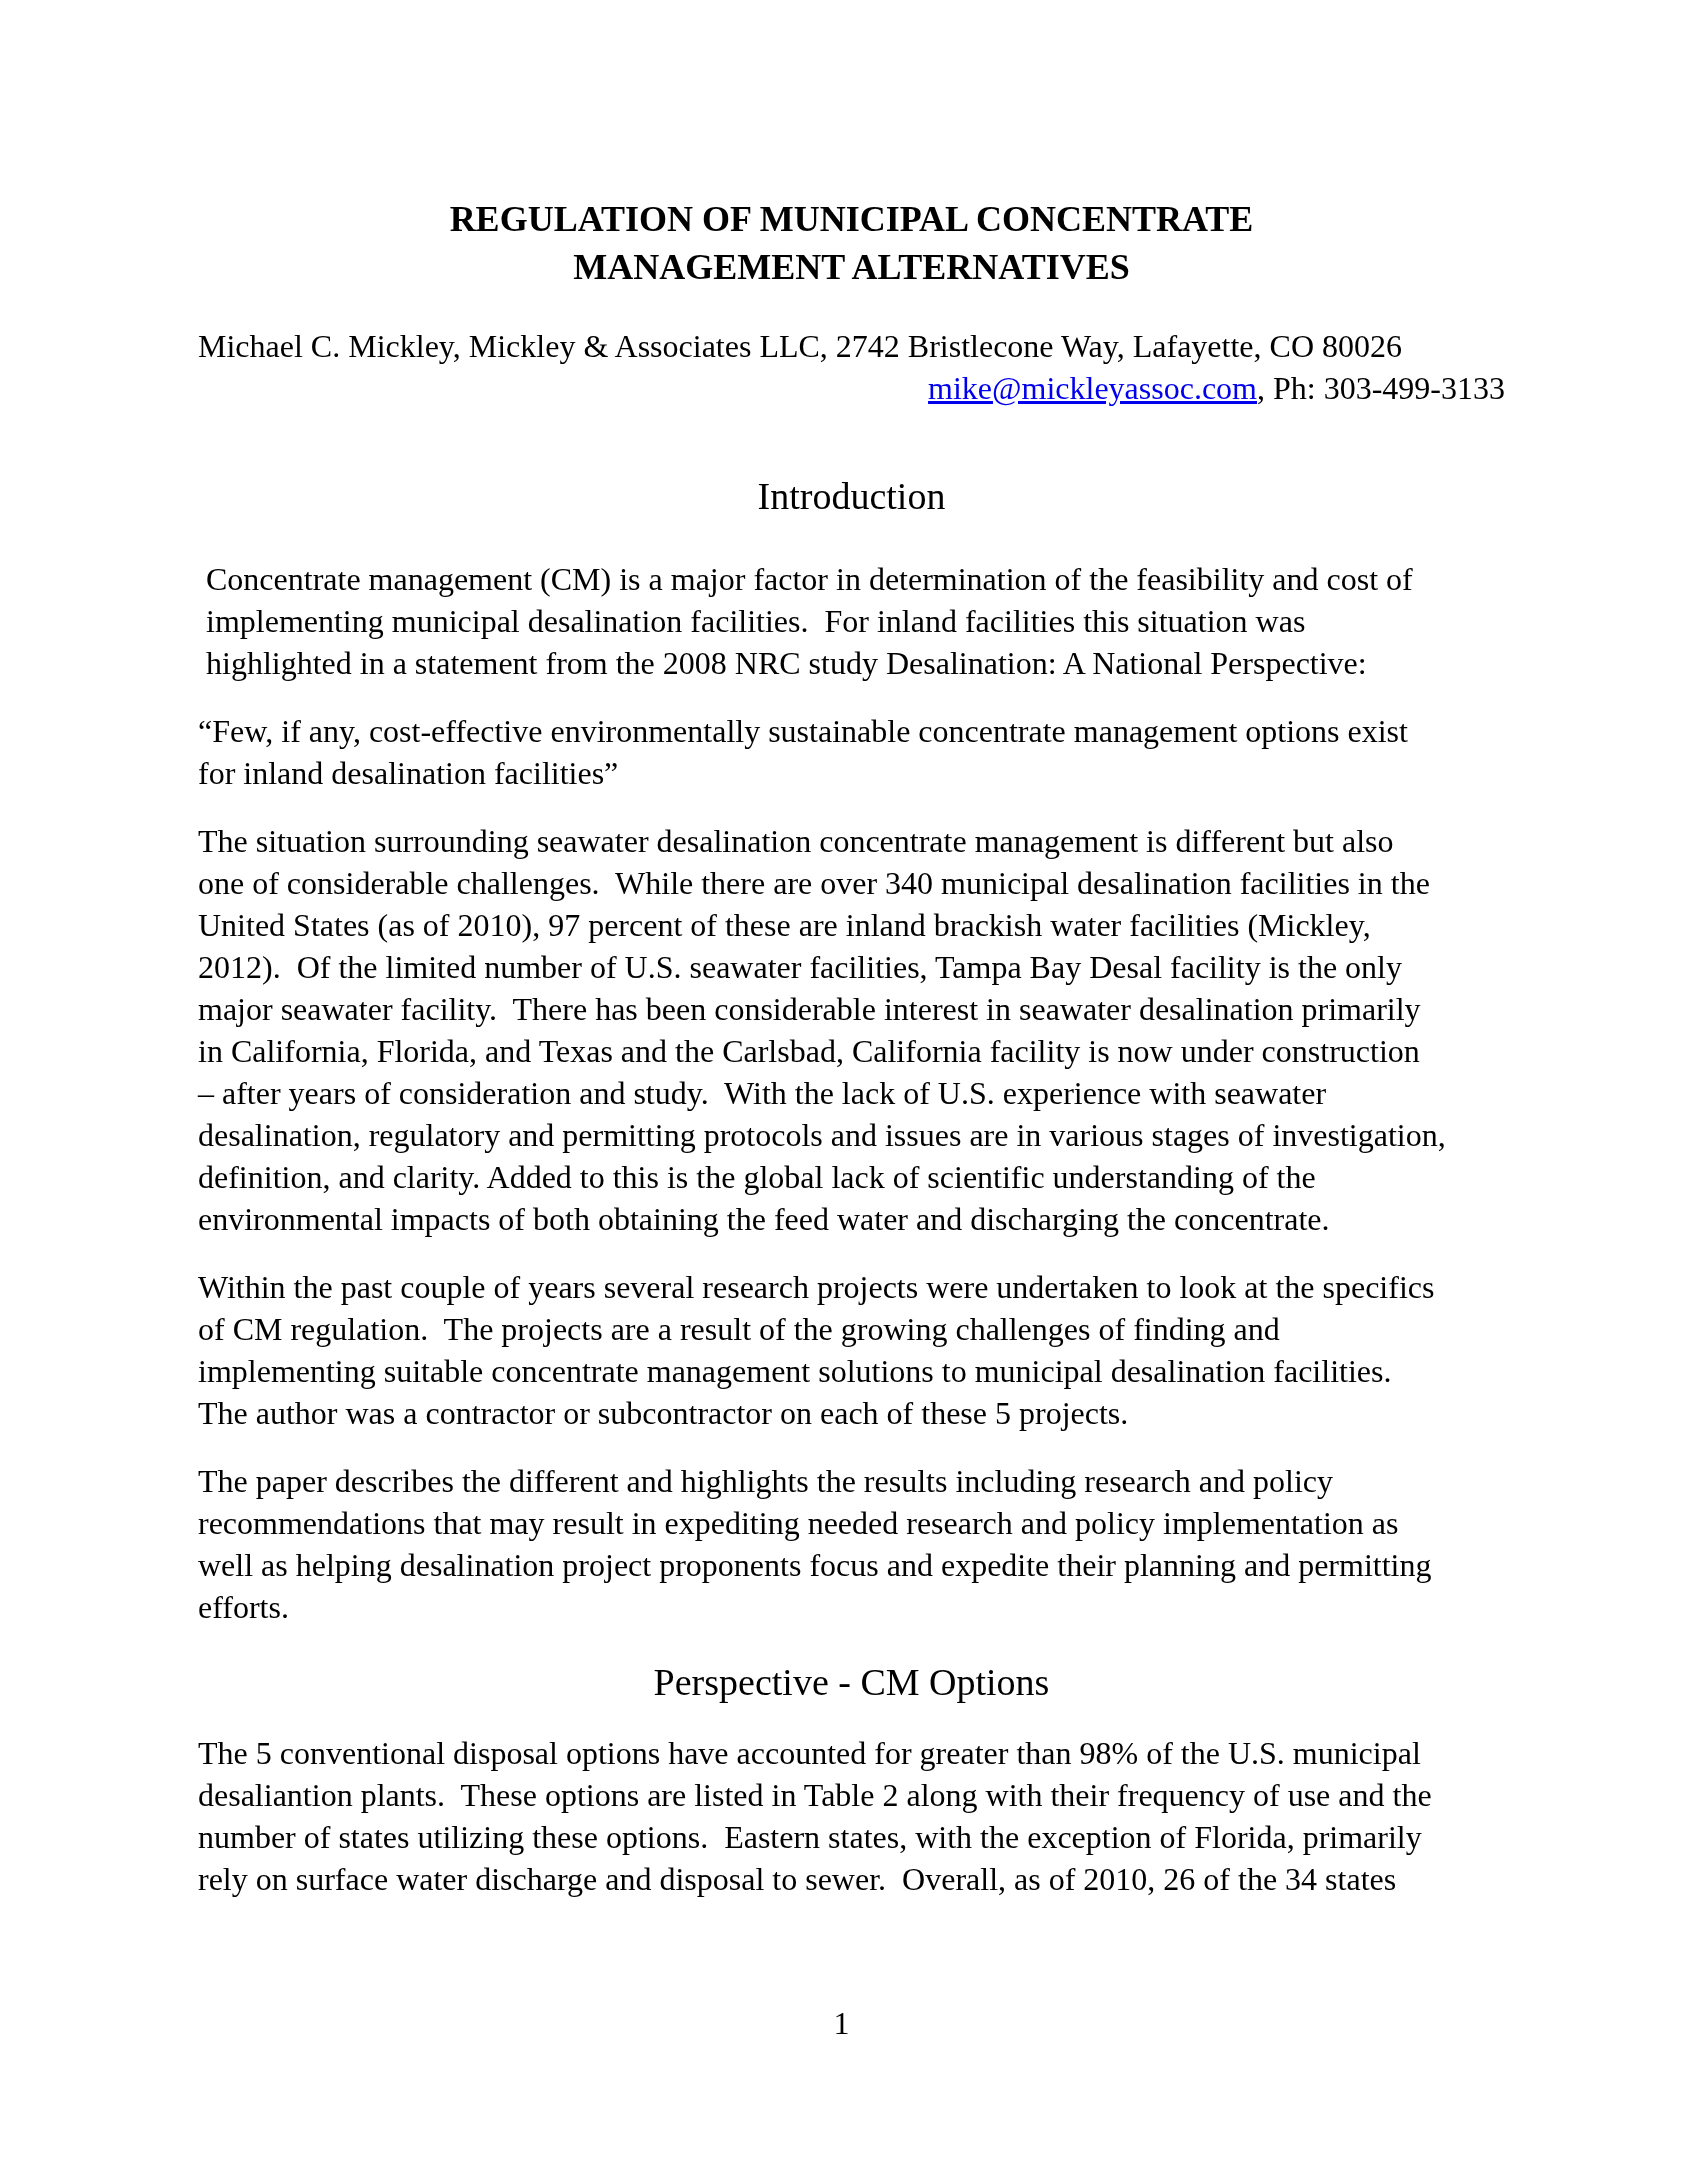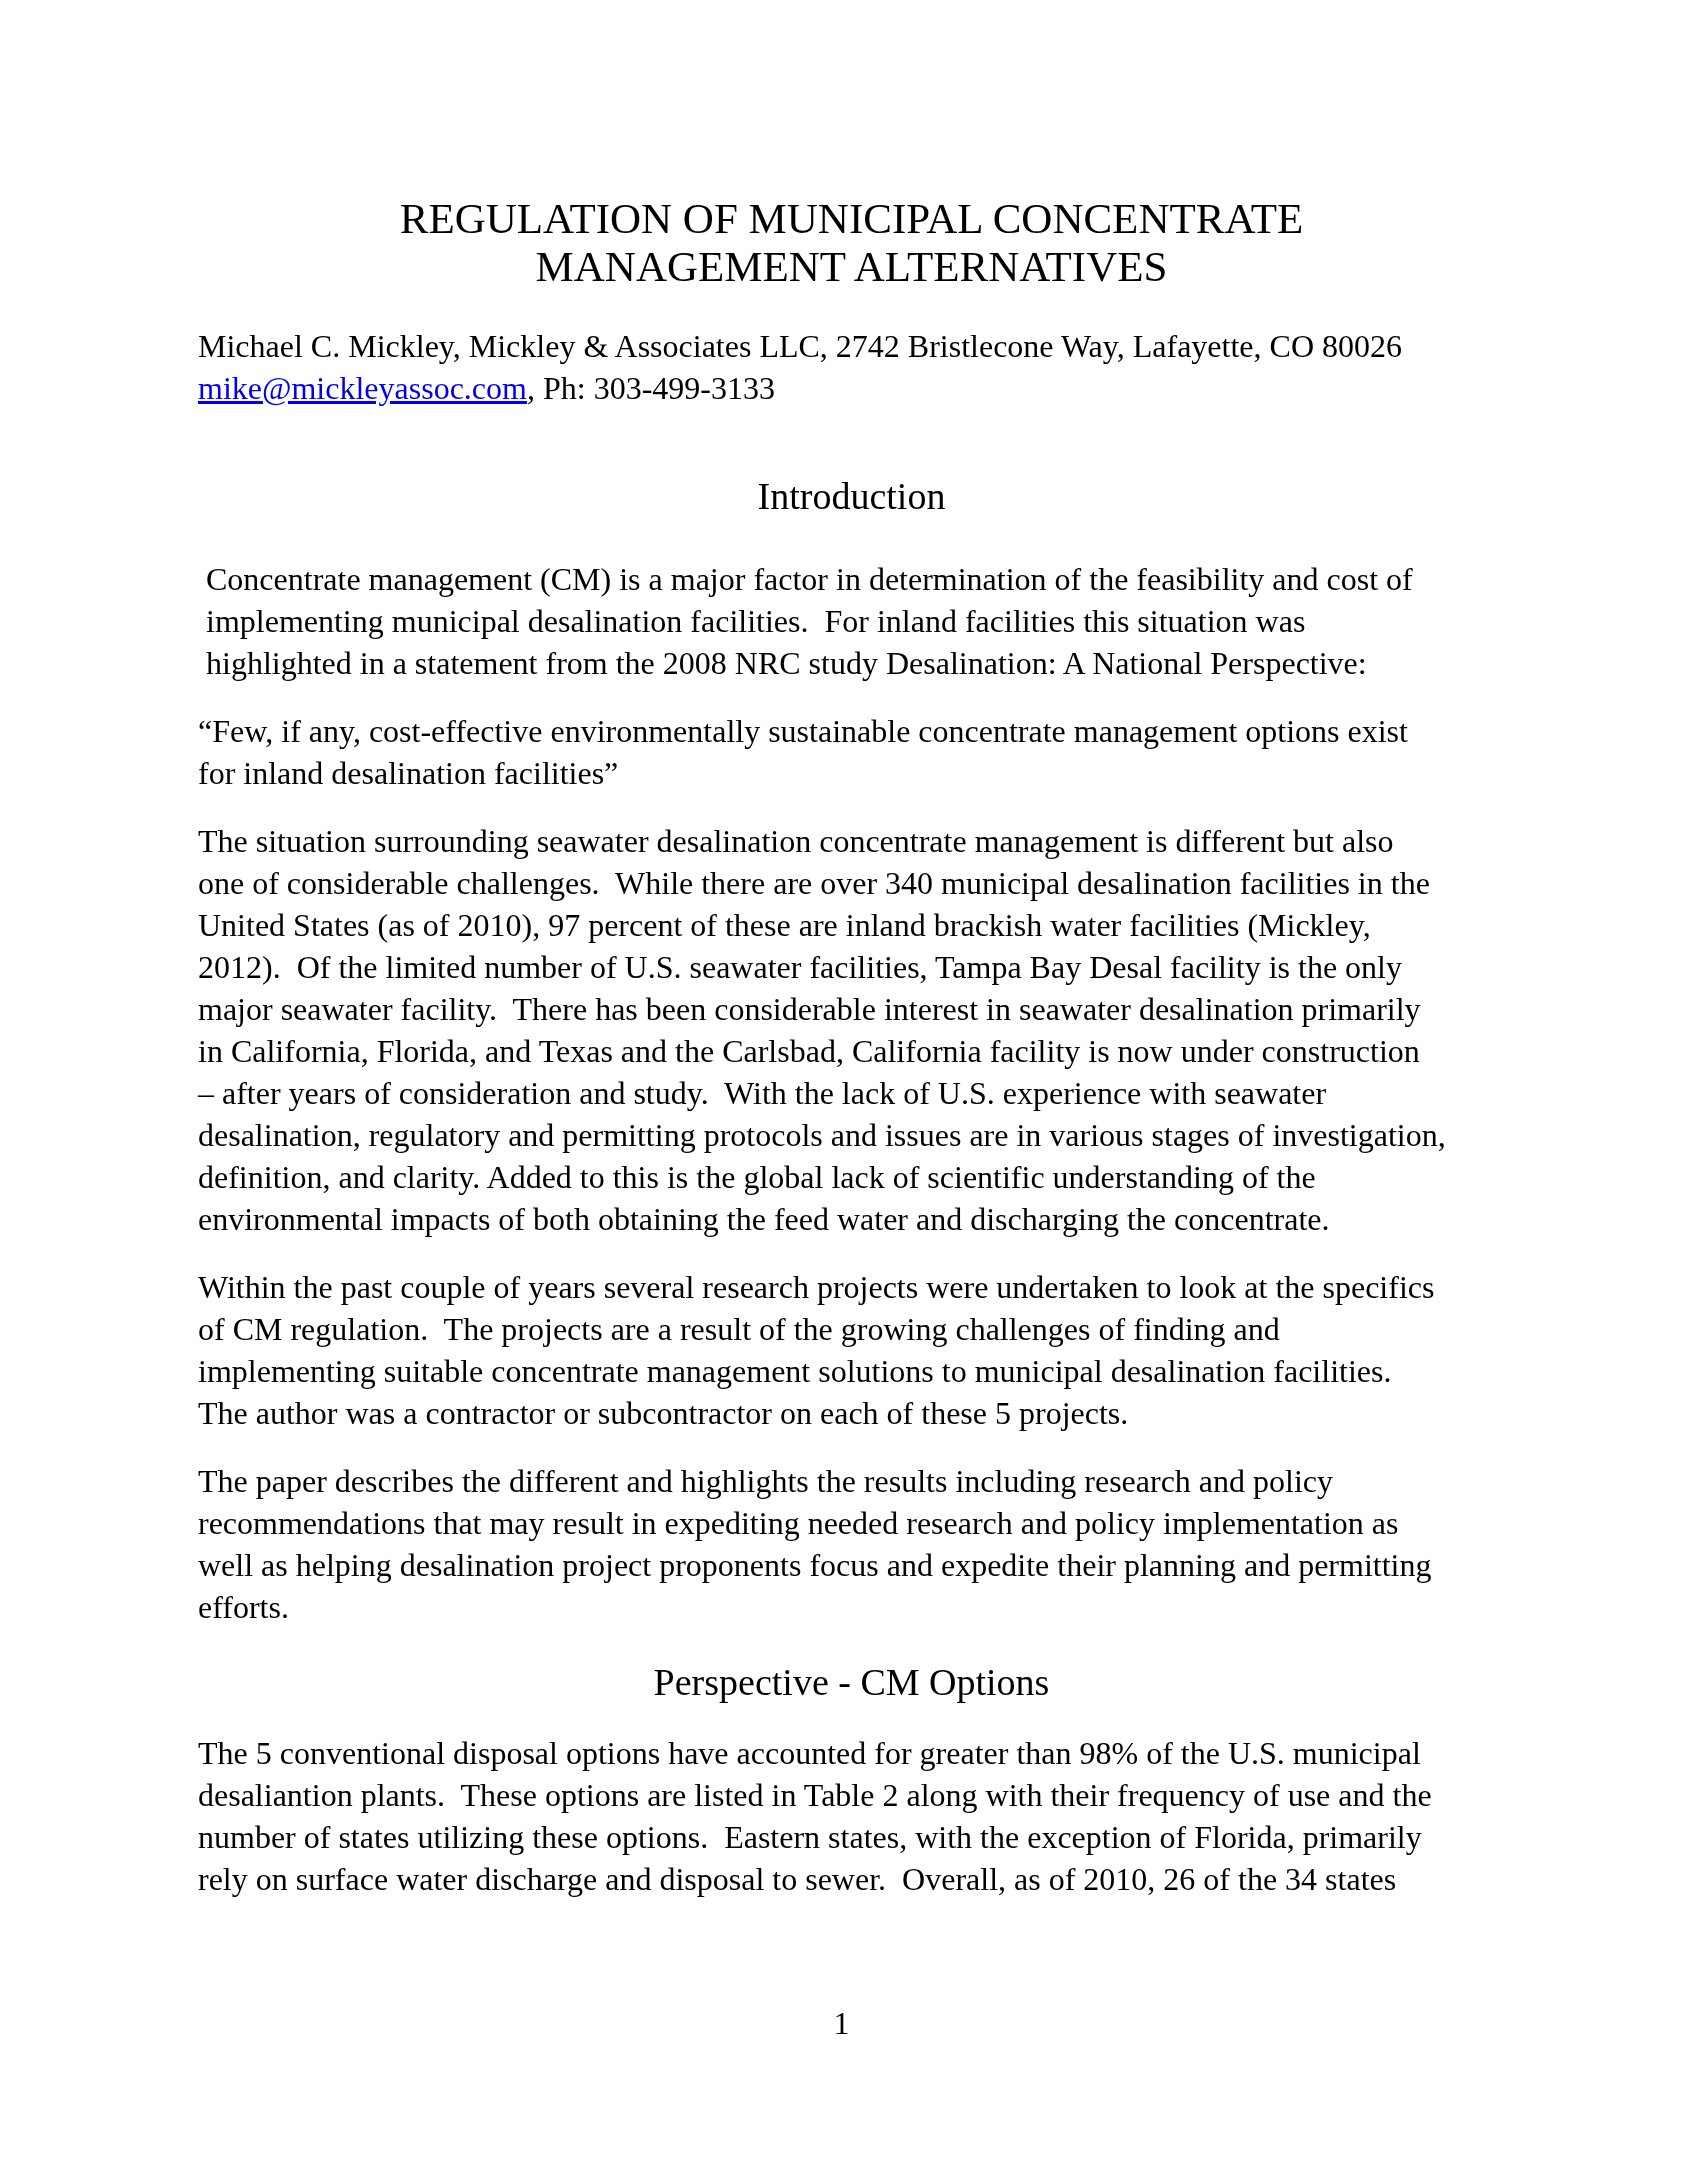--- a/index.html
+++ b/index.html
@@ -15,36 +15,36 @@
     color: #000000;
     font-family: "Liberation Serif", "DejaVu Serif", serif;
     overflow: hidden;
   }
   .content {
     padding: 195px 178px 0 198px;
     font-size: 32px;
     line-height: 42px;
   }
   h1.paper-title {
-    font-size: 43px;
+    font-size: 36px;
     line-height: 48px;
-    font-weight: normal;
+    font-weight: bold;
     text-align: center;
     margin: 0;
     white-space: pre-line;
   }
   .author-line {
     margin-top: 34px;
     text-align: left;
     font-size: 32px;
     line-height: 42px;
     white-space: nowrap;
   }
   .contact-line {
-    text-align: left;
+    text-align: right;
     font-size: 32px;
     line-height: 42px;
     white-space: nowrap;
   }
   a.email-link {
     color: #0000EE;
     text-decoration: underline;
     cursor: pointer;
   }
   h2.section-heading {

